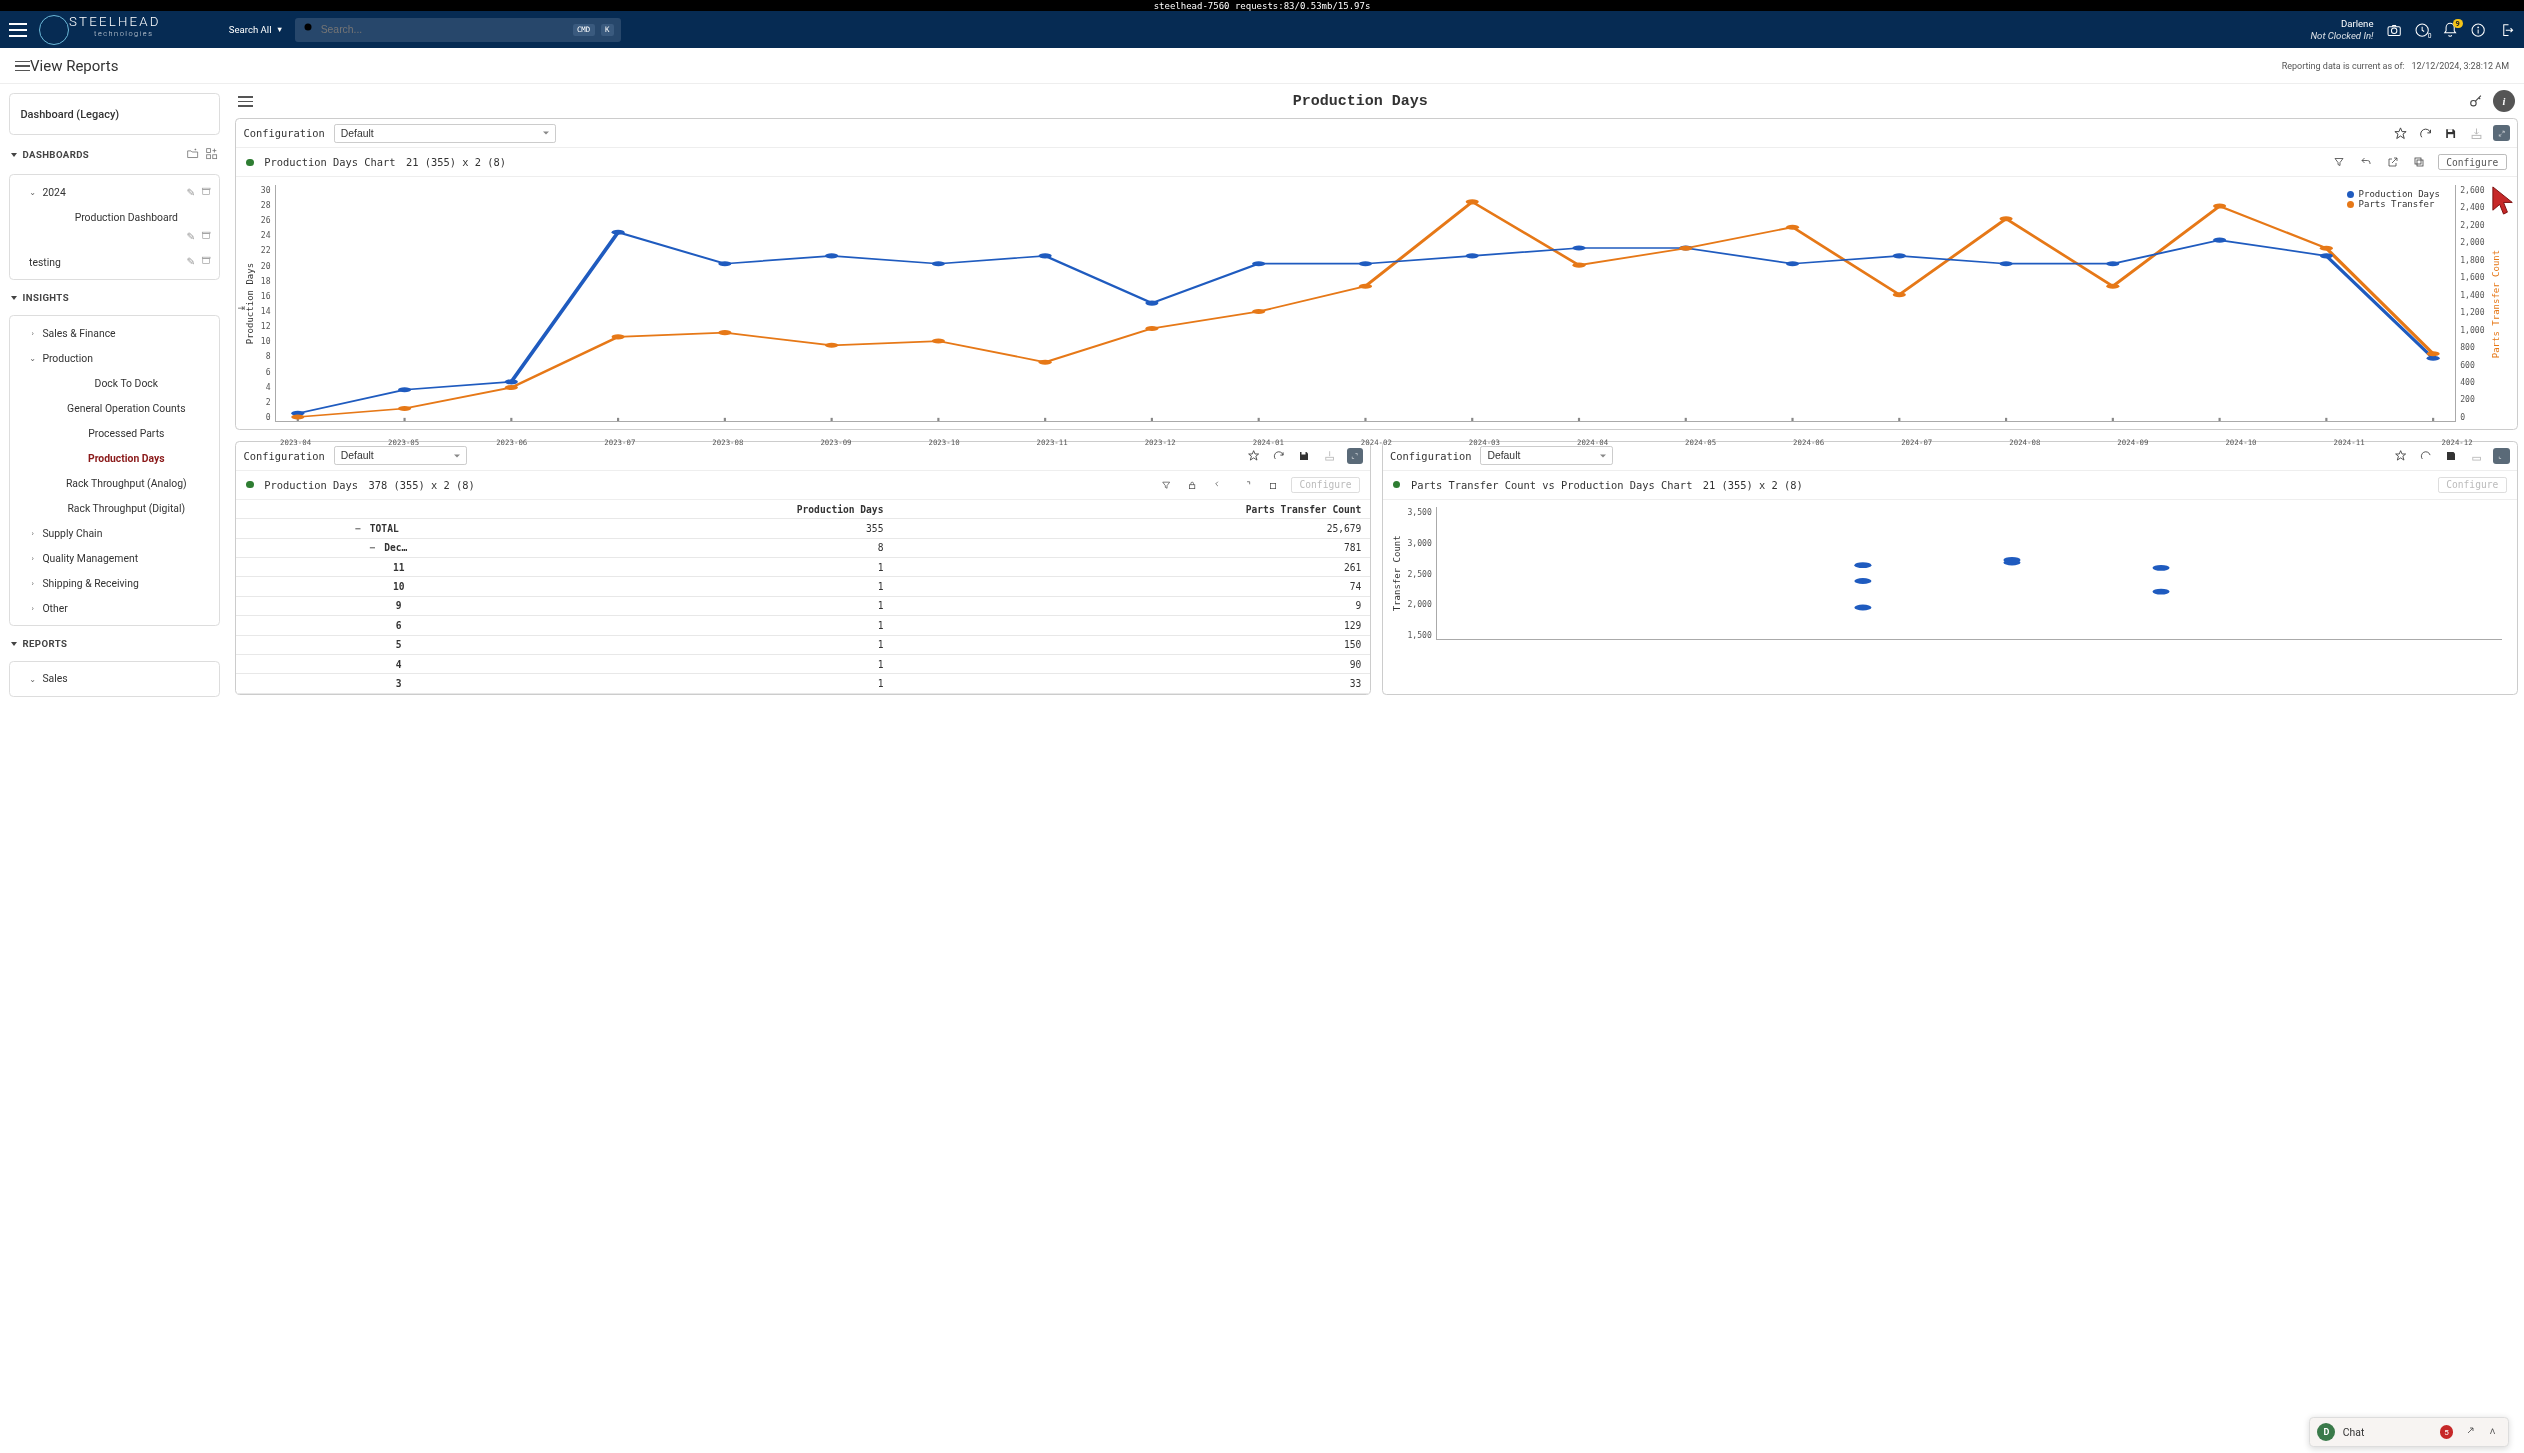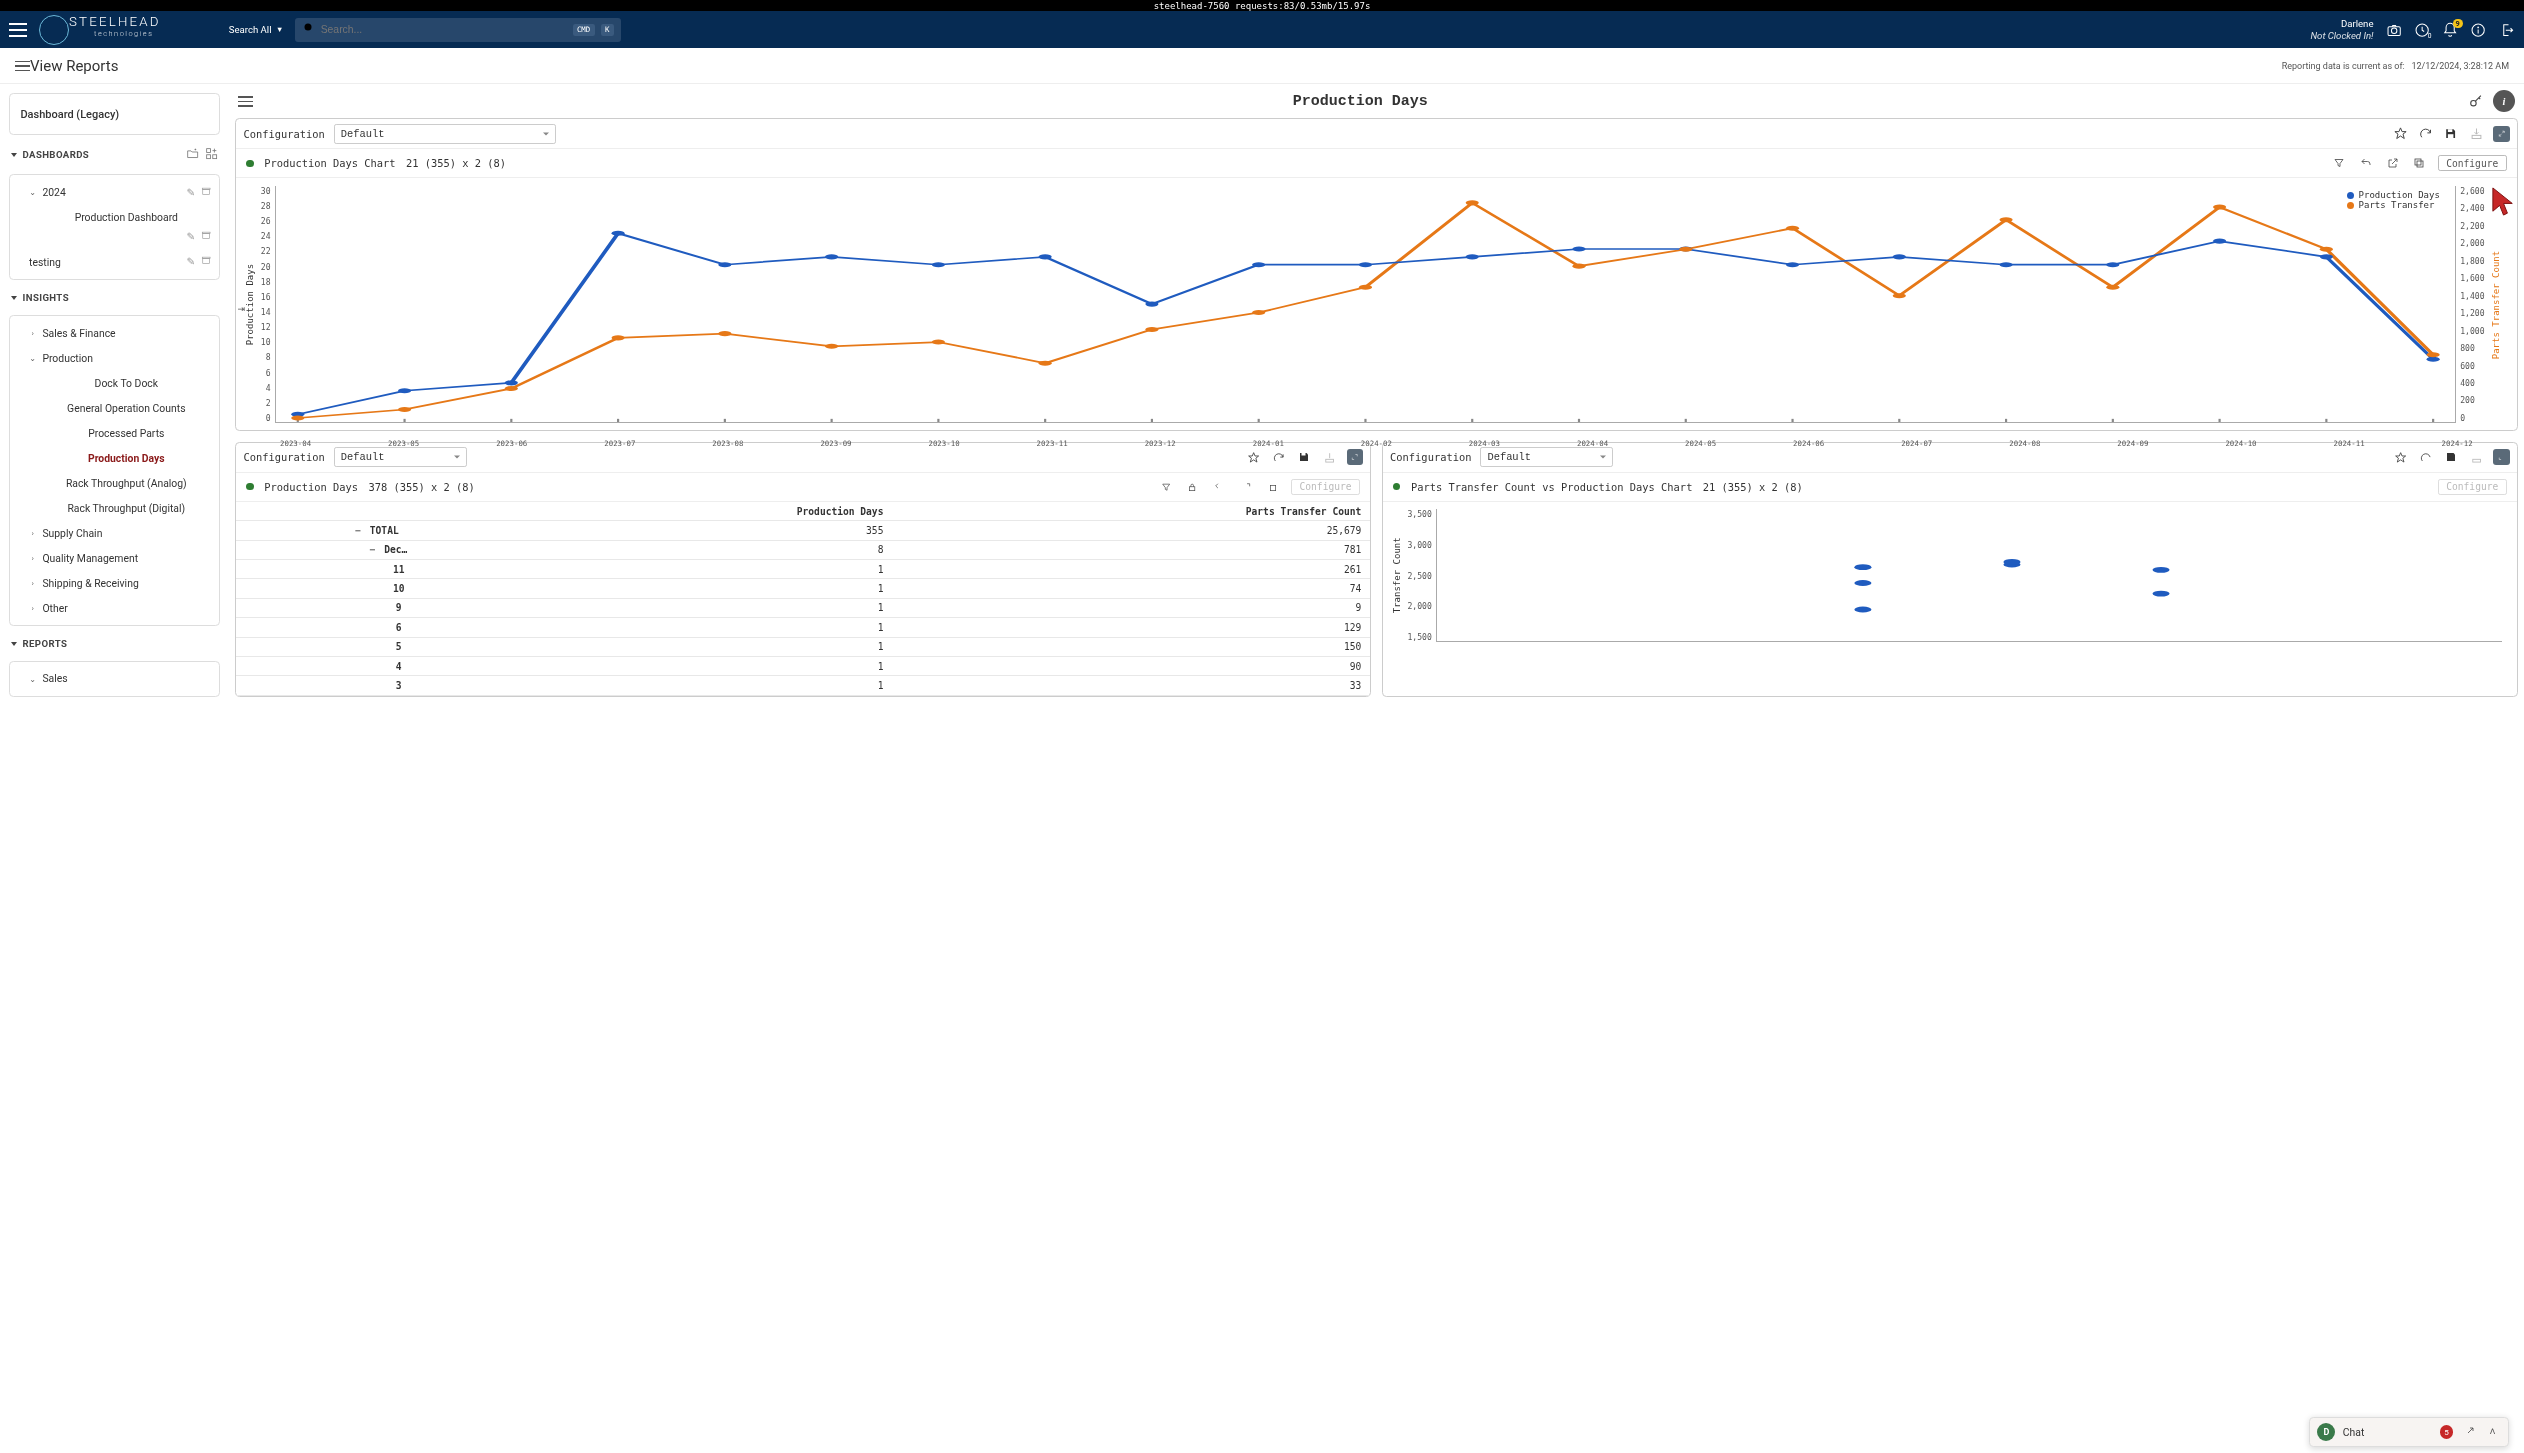--- a/index.html
+++ b/index.html
@@ -55,21 +55,21 @@
 
 .mainhead { display: flex; align-items: center; padding: 6px 3px; gap: 9px; }
 .mainhead-title { flex: 1; text-align: center; font-family: "Courier New", monospace; font-size: 15px; font-weight: 700; }
 .round-icon { width: 22px; height: 22px; border-radius: 50%; display: flex; align-items: center; justify-content: center; cursor: pointer; }
 .round-icon.filled { background: #555; color: #fff; }
 
 
 .panel { border: 0.7px solid #ccc; border-radius: 4.4px; margin-bottom: 10.4px; }
 .config-row { display: flex; align-items: center; padding: 4.4px 7.4px; gap: 9px; border-bottom: 0.7px solid #eee; }
 .config-row .lbl { font-family: monospace; font-size: 10.4px; }
-.sel { border: 0.7px solid #ccc; border-radius: 2.2px; padding: 3px 18px 3px 6px; font-family: Liberation Mono, monospace; font-size: 10.4px; min-width: 222px; position: relative; background: #fff; }
+.sel { border: 0.7px solid #ccc; border-radius: 2.2px; padding: 3px 18px 3px 6px; font-family: Liberation Sans, sans-serif; font-size: 10.4px; min-width: 222px; position: relative; background: #fff; }
 .sel::after { content: ""; position: absolute; right: 6px; top: 50%; width: 0; height: 0; border-left: 3px solid transparent; border-right: 3px solid transparent; border-top: 3.7px solid #888; transform: translateY(-50%); }
 .tbicon { width: 16.3px; height: 16.3px; display: flex; align-items: center; justify-content: center; cursor: pointer; color: #444; }
 .tbicon svg { stroke: currentColor; fill: none; stroke-width: 1.6; }
 .tbicon.save svg { fill: #333; stroke: none; }
 .expand-btn { background: #5a6a78; color: #fff; border-radius: 3px; padding: 3px 4.4px; }
 
 .chart-head { display: flex; align-items: center; padding: 6px 10.4px; gap: 10.4px; font-family: monospace; font-size: 10.4px; border-bottom: 0.7px solid #eee; }
 .dot { width: 7.4px; height: 7.4px; border-radius: 50%; background: #2e7d32; }
 .chart-head .chr { margin-left: auto; display: flex; gap: 10.4px; align-items: center; color: #555; }
 .cfg-btn { border: 0.7px solid #bbb; border-radius: 2.2px; padding: 1.5px 7.4px; font-family: monospace; font-size: 9.6px; background: #fff; }

